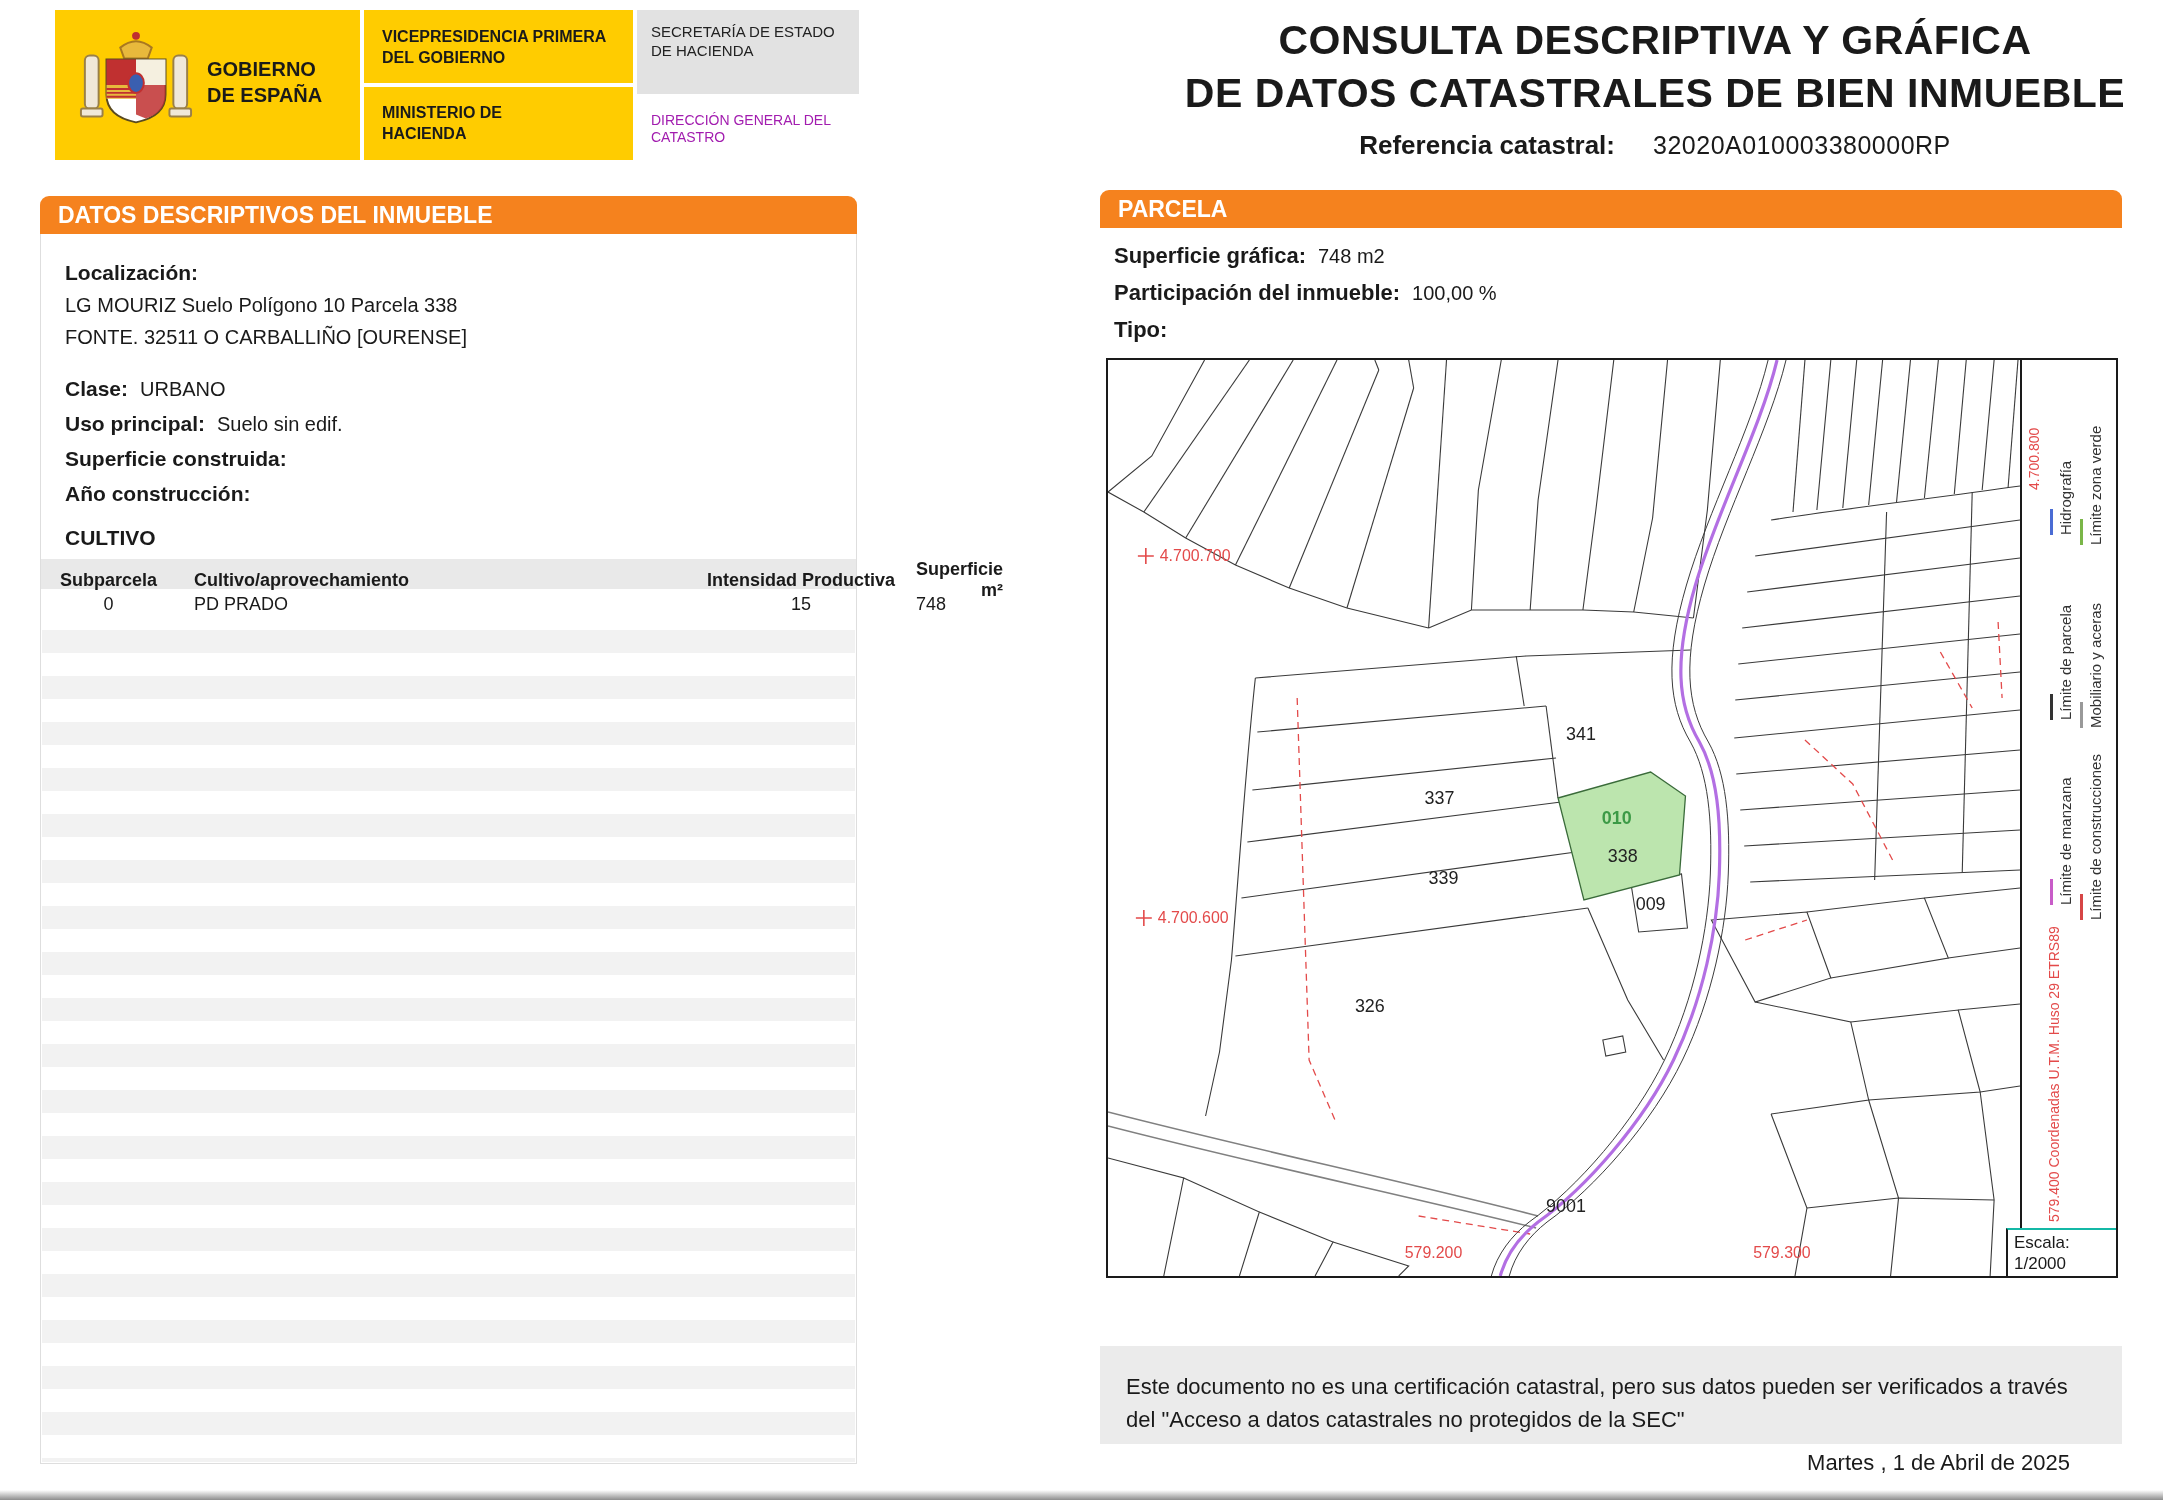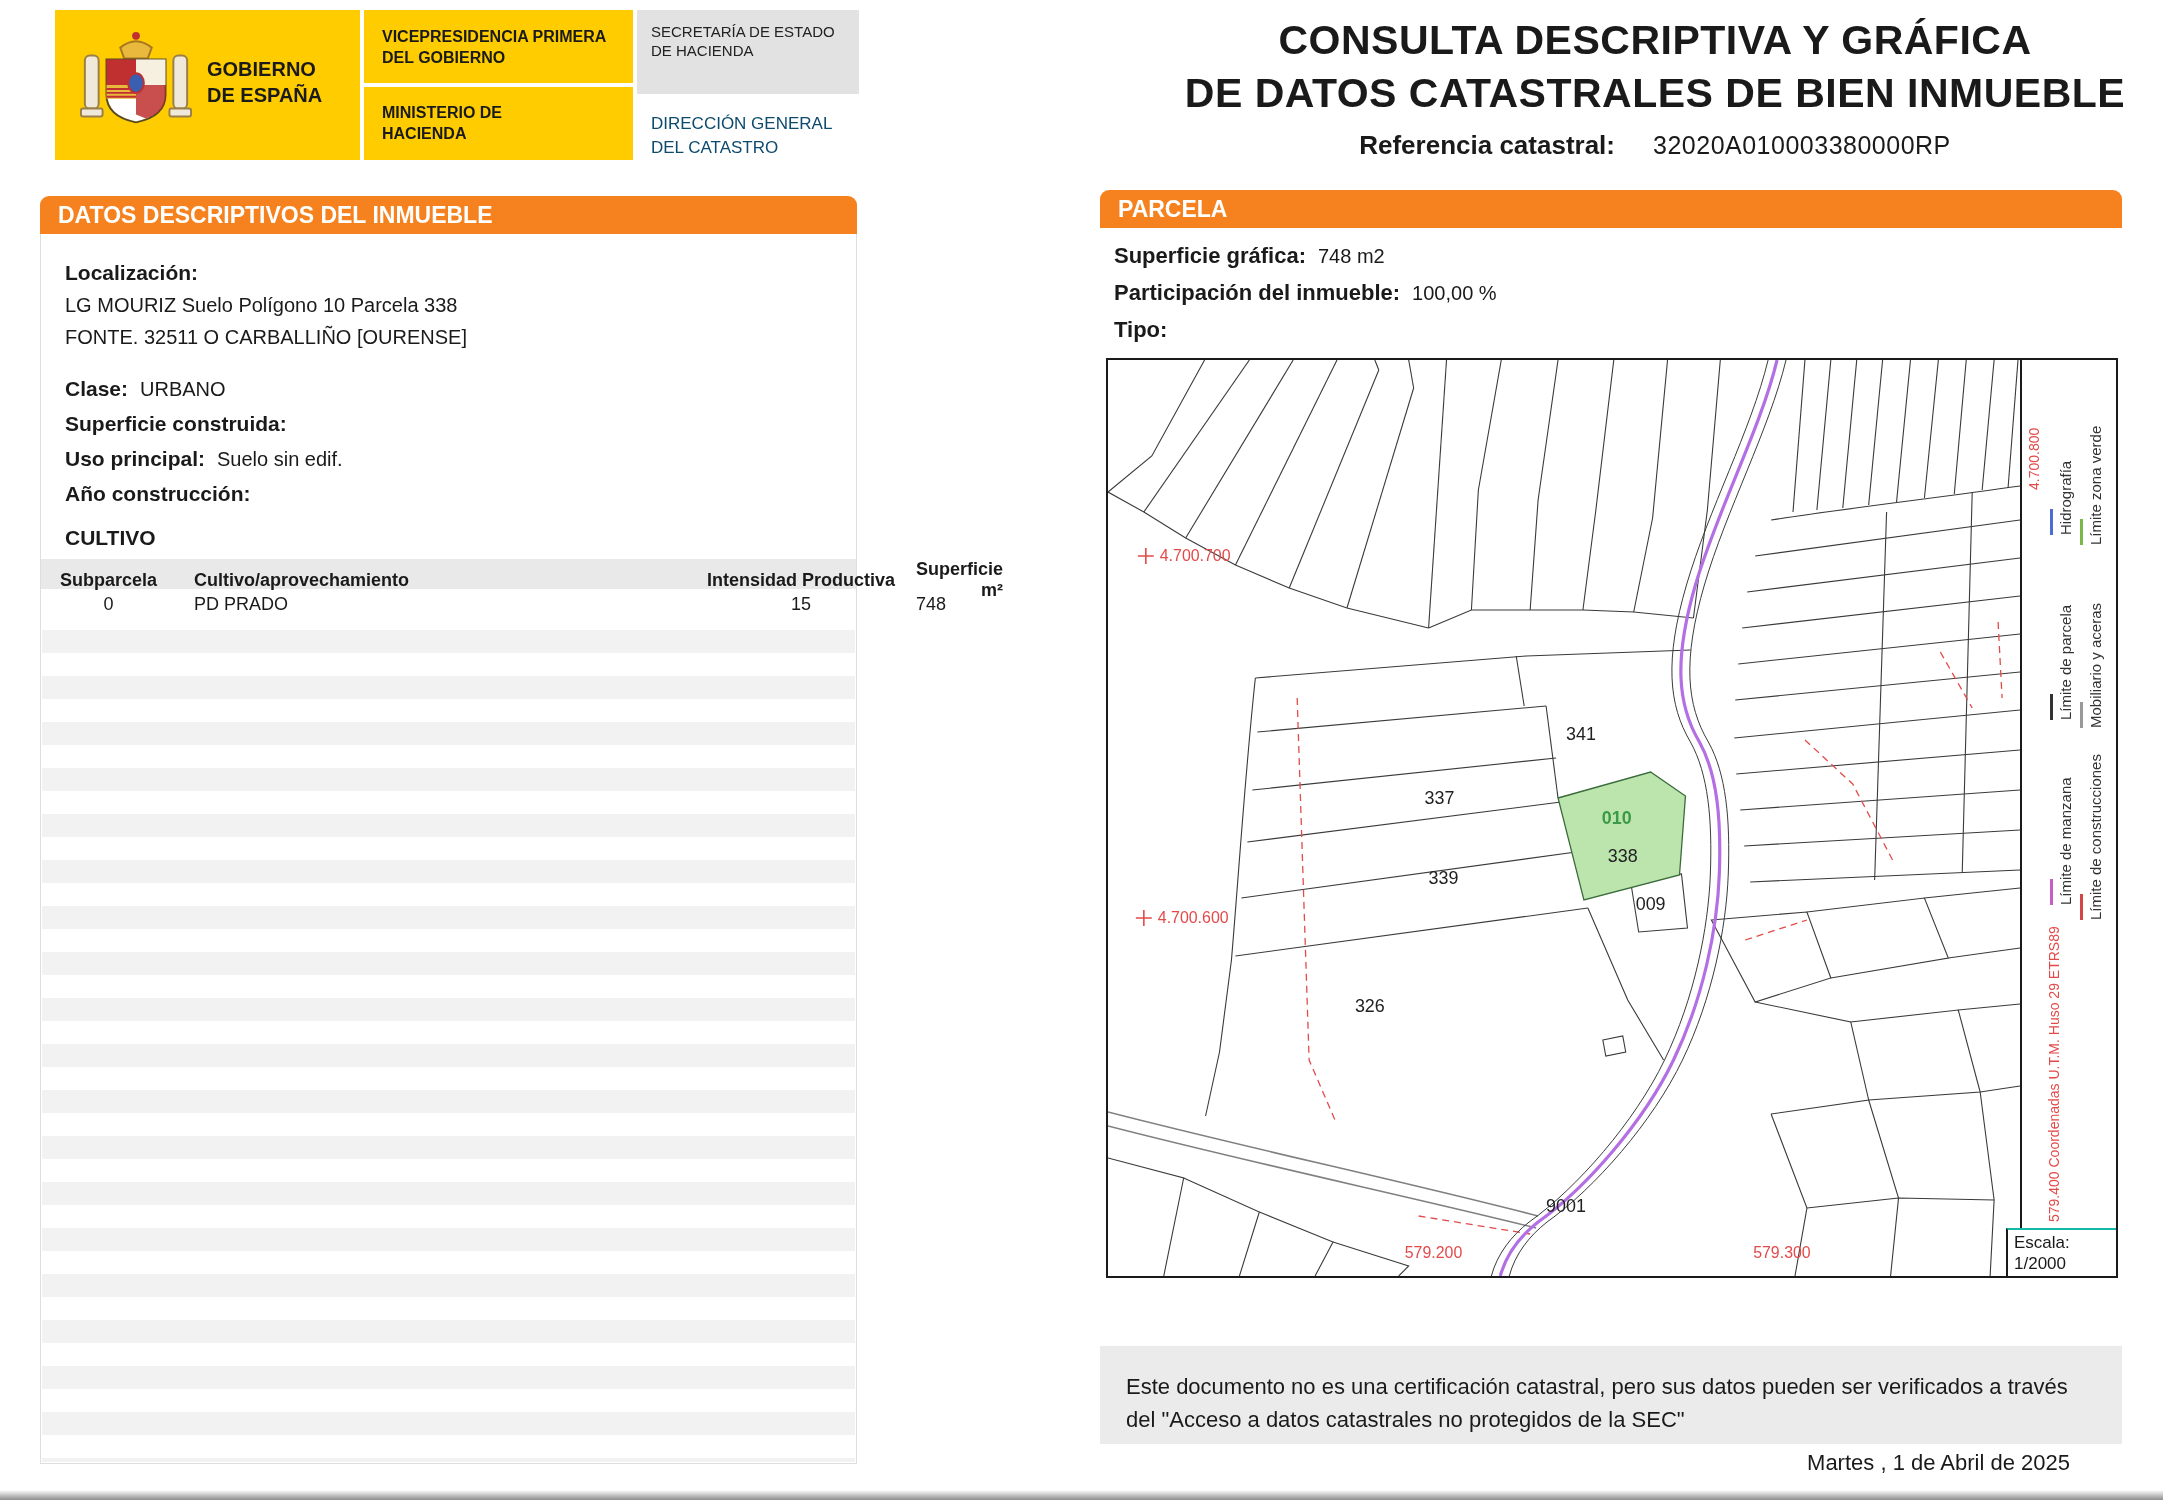--- a/index.html
+++ b/index.html
@@ -16,21 +16,21 @@
     background:var(--yellow,#FFCC00); }
   .coat { position:absolute; left:22px; top:14px; width:118px; height:122px; }
   .gobierno { position:absolute; left:152px; top:46px; font-weight:bold; font-size:20px; line-height:26px; }
   .v-div { position:absolute; left:305px; top:0; width:4px; height:150px; background:#fff; }
   .h-div { position:absolute; left:309px; top:73px; width:269px; height:4px; background:#fff; }
   .vice { position:absolute; left:327px; top:16px; width:230px; font-weight:bold; font-size:16px; line-height:21px; }
   .mini { position:absolute; left:327px; top:92px; width:150px; font-weight:bold; font-size:16px; line-height:21px; }
   .gray-box { position:absolute; left:637px; top:10px; width:222px; height:84px; background:#e2e2e2;
     font-size:15px; line-height:19px; padding:12px 0 0 14px; box-sizing:border-box; color:#222; }
   .gray-box span { display:block; width:200px; }
-  .dg-catastro { position:absolute; left:651px; top:112px; width:200px; font-size:17px; line-height:24px; color:#0c4a6e; }
+  .dg-catastro { position:absolute; left:651px; top:112px; width:200px; font-size:14px; line-height:17px; color:#a21caf; }
 
   .doc-title { position:absolute; left:1180px; top:14px; width:950px; text-align:center;
     font-weight:bold; font-size:41px; line-height:53px; letter-spacing:0.5px; }
   .ref-row { position:absolute; left:1180px; top:130px; width:950px; display:flex;
     justify-content:center; align-items:baseline; gap:38px; }
   .ref-label { font-weight:bold; font-size:26px; }
   .ref-value { font-size:25px; letter-spacing:0.5px; }
 
   
   .panel-header { height:38px; background:var(--orange,#F5821E); color:#fff; font-weight:bold;
@@ -145,24 +145,24 @@
     <div class="lp-body">
       <div class="lp-text">
         <div class="lbl mb6">Localización:</div>
         <div class="val mb6">LG MOURIZ  Suelo Polígono 10 Parcela 338</div>
         <div class="val mb26">FONTE. 32511 O CARBALLIÑO [OURENSE]</div>
 
         <div class="lbl mb9">
           <span>Clase:</span><span class="inline-val">URBANO</span>
         </div>
         <div class="lbl mb9">
+          <span>Uso principal:</span><span class="inline-val">Suelo sin edif.</span>
+        </div>
+        <div class="lbl mb9">
           <span>Superficie construida:</span>
-        </div>
-        <div class="lbl mb9">
-          <span>Uso principal:</span><span class="inline-val">Suelo sin edif.</span>
         </div>
         <div class="lbl mb18">
           <span>Año construcción:</span>
         </div>
 
         <div class="lbl mb8">CULTIVO</div>
       </div>
 
       <div class="cultivo-table">
         <div class="ct-head">

